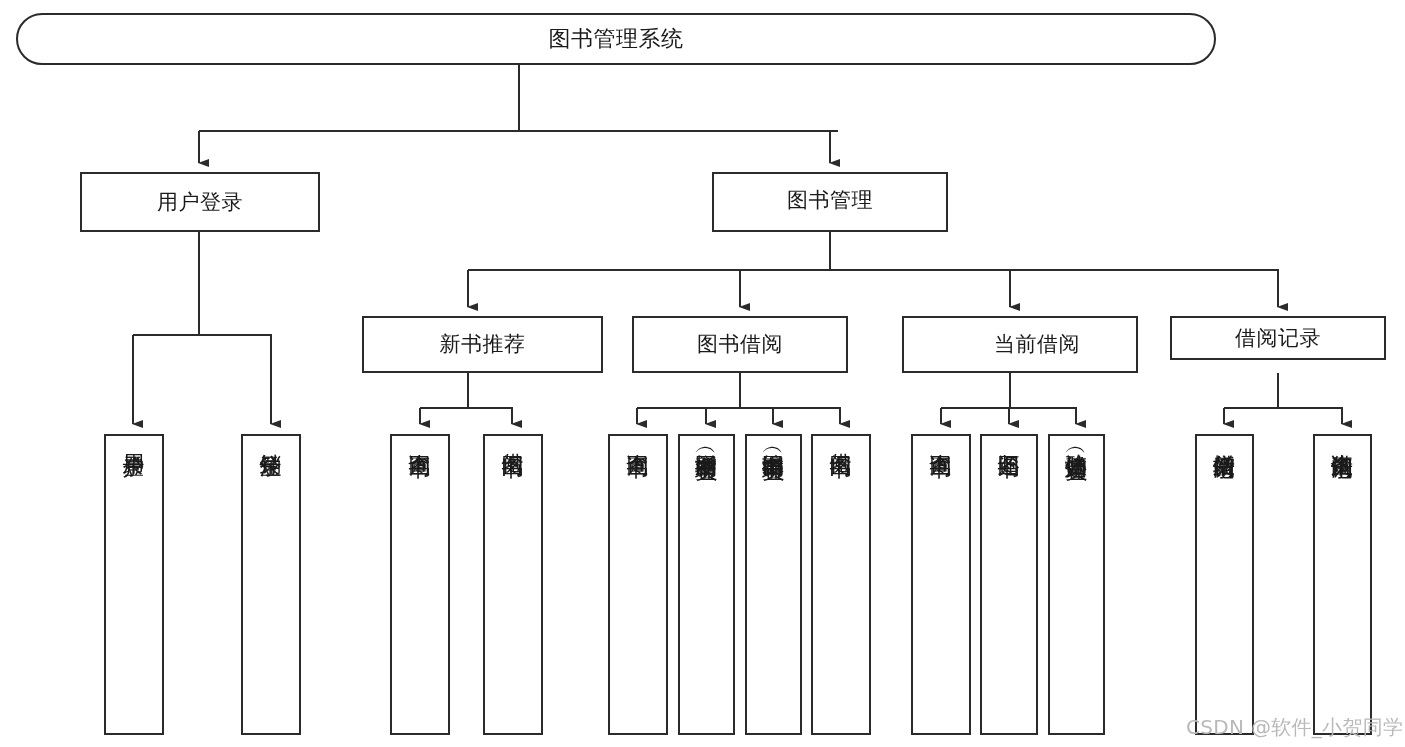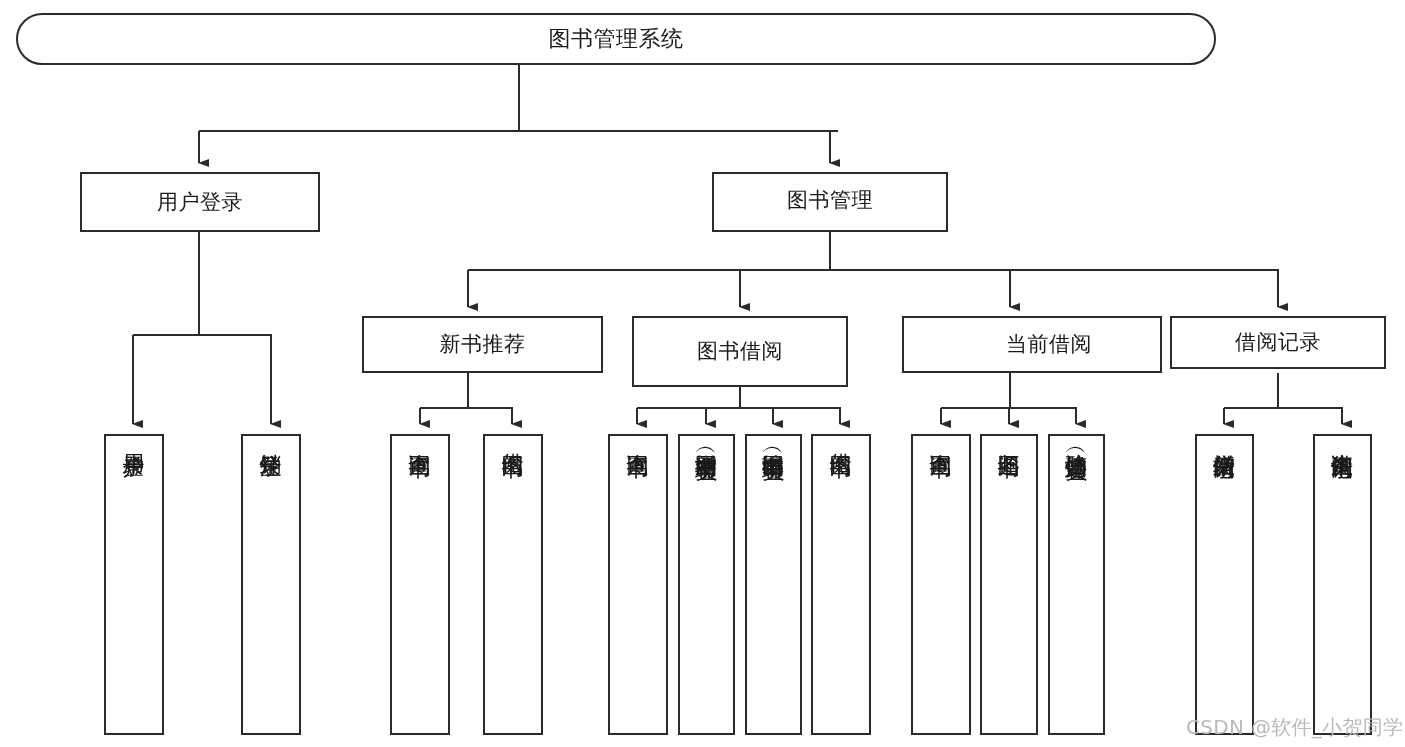--- a/index.html
+++ b/index.html
@@ -137,27 +137,27 @@
   <div class="node horiz" style="left:80px; top:172px; width:240px; height:60px;">
     <span class="node-label">用户登录</span>
   </div>
   <div class="node horiz" style="left:712px; top:172px; width:236px; height:60px;font-family:Liberation Mono, monospace;">
     <span class="node-label">图书管理</span>
   </div>
 
   <div class="node horiz" style="left:362px; top:316px; width:241px; height:57px;">
     <span class="node-label">新书推荐</span>
   </div>
-  <div class="node horiz" style="left:632px; top:316px; width:216px; height:71px;">
+  <div class="node horiz" style="left:632px; top:316px; width:216px; height:57px;">
     <span class="node-label">图书借阅</span>
   </div>
-  <div class="node horiz" style="left:902px; top:316px; width:260px; height:57px;padding-left:34px;">
+  <div class="node horiz" style="left:902px; top:316px; width:236px; height:57px;padding-left:34px;">
     <span class="node-label">当前借阅</span>
   </div>
-  <div class="node horiz" style="left:1170px; top:316px; width:216px; height:53px;">
+  <div class="node horiz" style="left:1170px; top:316px; width:216px; height:44px;">
     <span class="node-label">借阅记录</span>
   </div>
 
   <div class="node vert" style="left:104px; top:434px; width:60px; height:301px;">
     <span class="node-label">用户登录</span>
   </div>
   <div class="node vert" style="left:241px; top:434px; width:60px; height:301px;">
     <span class="node-label">注销登录</span>
   </div>
 

